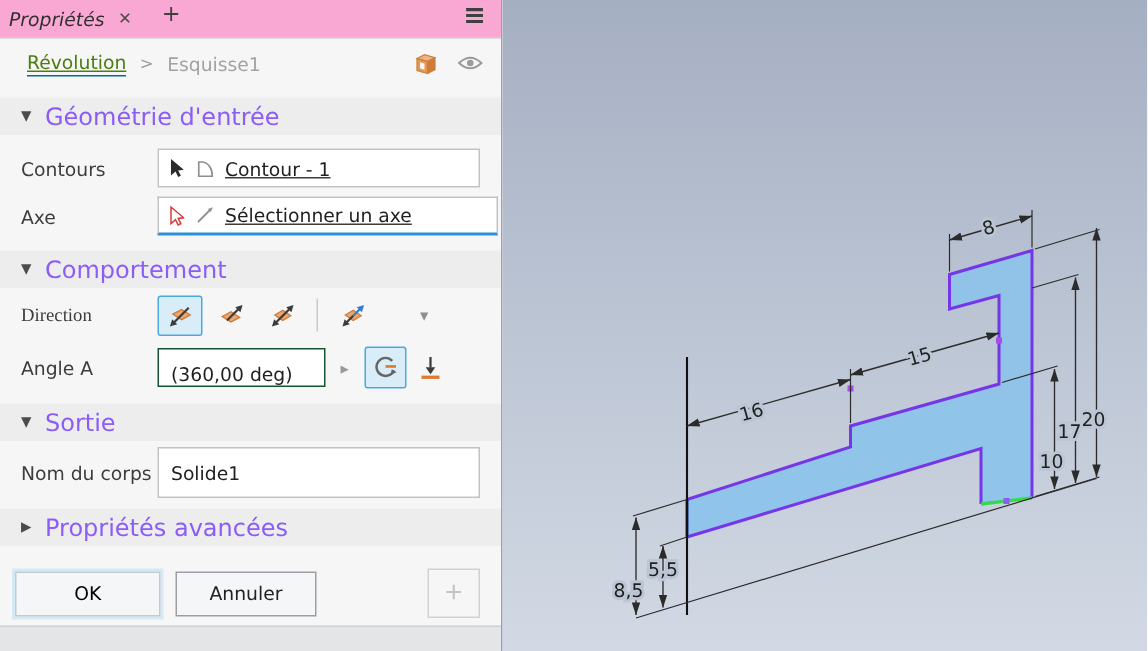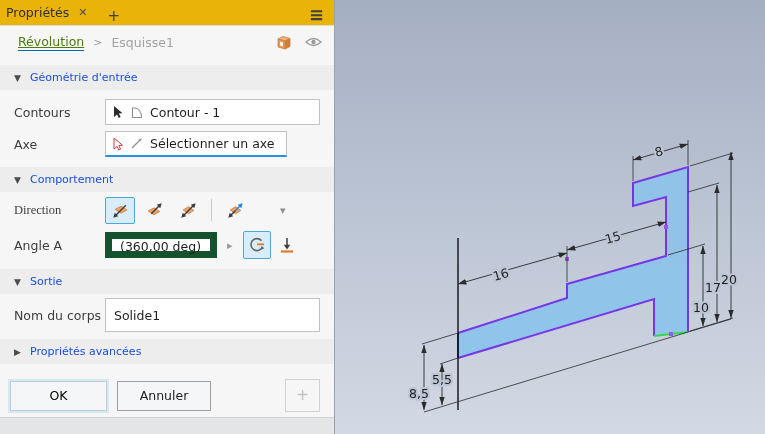--- a/index.html
+++ b/index.html
@@ -2,58 +2,58 @@
 <html><head>
 <meta charset="utf-8">
 <style>
   * { margin:0; padding:0; box-sizing:border-box; }
   html,body { width:765px; height:434px; overflow:hidden; }
   body { font-family:"DejaVu Sans","Liberation Sans",sans-serif; font-size:12.5px; color:#3c3c3c; }
   .app { display:flex; width:765px; height:434px; }
 
   
   .panel { position:relative; width:335px; height:434px; background:#f6f6f7; border-right:1px solid #99a2b1; }
-  .tabbar { display:flex; align-items:flex-end; height:26px; background:#eab308; border-bottom:1px solid #dcdcdc; }
+  .tabbar { display:flex; align-items:flex-start; height:26px; background:#f9a8d4; border-bottom:1px solid #dcdcdc;font-style:italic; }
   .tab { display:flex; align-items:center; gap:9px; padding:0 10px 0 6px; height:100%; }
   .tab-title { color:#303030; }
   .tab-close { color:#4c4c4c; font-size:11px; cursor:default; }
   .newtab { color:#3f3f3f; font-size:15px; padding:0 10px; }
   .tab-spacer { flex:1; }
   .menu-btn { color:#3f3f3f; font-size:18px; padding:0 10px; font-weight:bold; }
 
   .breadcrumb { display:flex; align-items:center; height:32px; padding:0 12px 0 18px; }
   .crumb-feature { color:#4d7c0f; border-bottom:1px solid #0369a1; padding-bottom:1px;text-decoration:underline; }
   .crumb-sep { color:#9a9a9a; margin:0 9px; font-size:11px; }
   .crumb-sketch { color:#a2a2a2; }
   .bc-spacer { flex:1; }
   .bc-icon { margin-left:12px; display:flex; align-items:center; }
 
   .sec-header { display:flex; align-items:center; height:25px; background:#ededee; margin-top:7px; padding-left:14px; }
   .sec-tri { font-size:9px; color:#4c4c4c; width:16px; }
-  .sec-title { color:#1d4ed8; font-size:11px; }
+  .sec-title { color:#8b5cf6; font-size:16px; }
 
   .row { display:flex; align-items:center; padding-left:14px; }
   .row .rlabel { width:91px; color:#3d3d3d; }
-  .field { display:flex; align-items:center; gap:6px; background:#fff; border:1px solid #bfc3c7; height:26px; padding:0 6px; }
+  .field { display:flex; align-items:center; gap:6px; background:#fff; border:1px solid #bfc3c7; height:26px; padding:0 6px;text-decoration:underline; }
   .field .ftext { color:#1f1f1f; }
   .field-contours { width:215px; }
-  .field-axis { width:182px; border-bottom:2px solid #2a90d9; }
+  .field-axis { width:227px; border-bottom:2px solid #2a90d9; }
   .row-contours { height:32px; margin-top:6px; }
   .row-axis { height:32px; }
   .row-direction { height:36px;font-family:Liberation Serif, serif; }
   .row-angle { height:34px; }
   .row-body { height:34px; margin-top:4px; }
 
   .dirbtns { display:flex; align-items:center; gap:4px; }
   .icon-btn { width:30px; height:27px; display:flex; align-items:center; justify-content:center; border:1.5px solid transparent; border-radius:2px; }
   .icon-btn.selected { background:#d8edf8; border-color:#4aa8dc; }
   .dir-sep { width:1px; height:22px; background:#c9c9c9; margin:0 4px; }
   .dd-arrow { color:#8f8f8f; font-size:11px; margin-left:26px; }
 
-  .angle-input { width:112px; height:26px; background:#fff; border:7px solid #14532d; display:flex; align-items:flex-start; padding:0 8px; color:#1f1f1f; }
+  .angle-input { width:112px; height:26px; background:#fff; border:1px solid #14532d; display:flex; align-items:flex-end; padding:0 8px; color:#1f1f1f; }
   .flyout { color:#999; font-size:11px; margin:0 8px 0 10px; }
   .sq-btn { width:28px; height:28px; display:flex; align-items:center; justify-content:center; border:1.5px solid transparent; border-radius:2px; margin-left:2px; }
   .sq-btn.selected { background:#d8edf8; border-color:#4aa8dc; }
 
   .body-input { width:215px; height:26px; background:#fff; border:1px solid #bfc3c7; display:flex; align-items:center; padding:16px 8px; color:#1f1f1f; }
 
   .footer { display:flex; align-items:center; margin-top:15px; padding:0 14px 0 10px; }
   .btn { height:30px; display:flex; align-items:center; justify-content:center; background:#f5f6f7; }
   .btn-ok { width:97px; border:1px solid #c3cad0; color:#000000; box-shadow:0 0 0 2px #d5e9f4; margin-right:10px; }
   .btn-cancel { width:94px; border:1px solid #9b9fa3; color:#222; }

